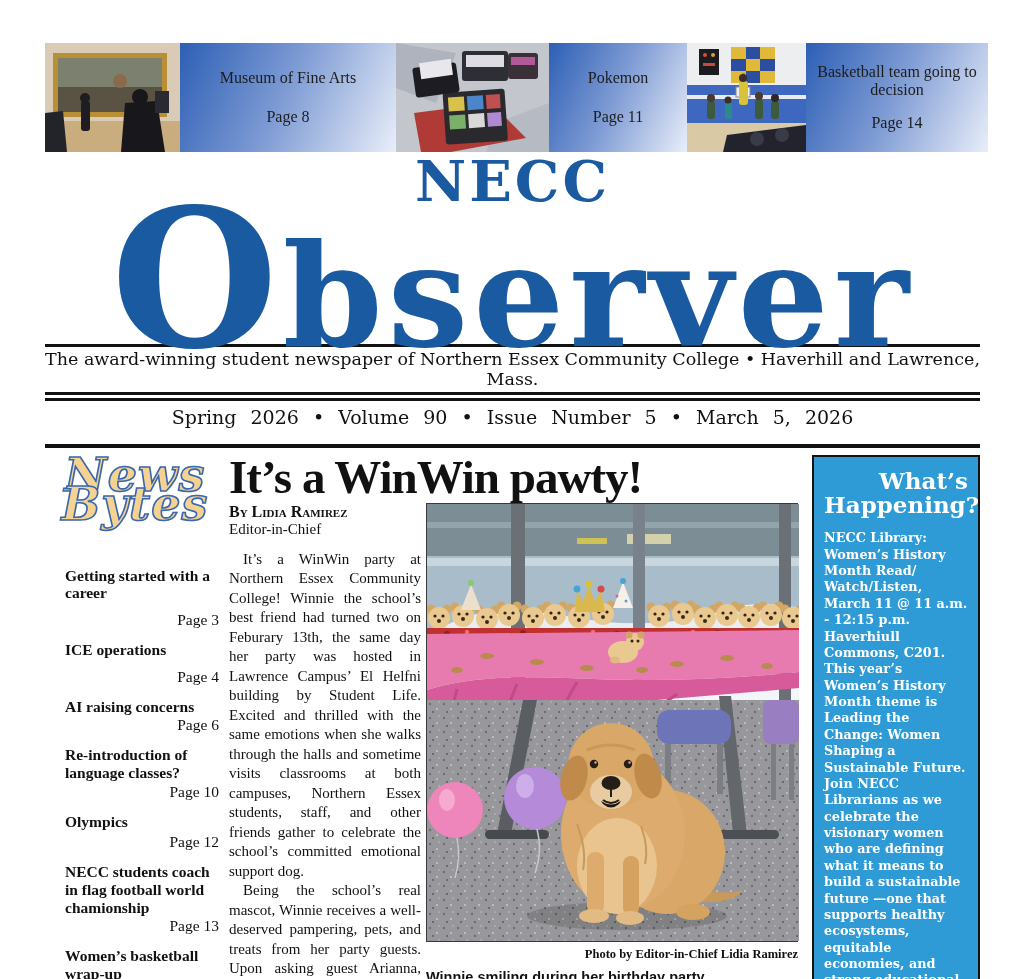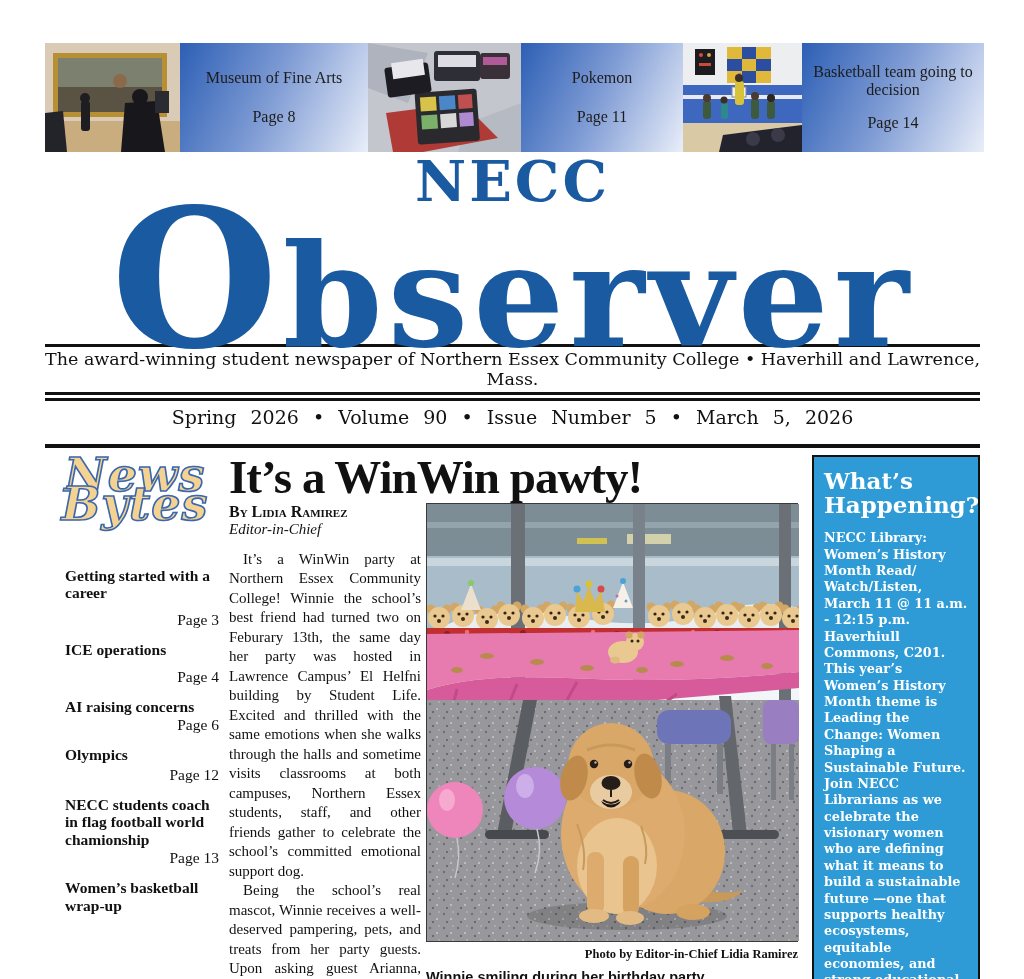--- a/index.html
+++ b/index.html
@@ -44,35 +44,35 @@
   .nb-title{font-weight:bold;font-size:15.5px;line-height:1.15;font-family:"Liberation Serif", serif;}
   .nb-page{text-align:right;font-size:15.5px;margin-top:9px;padding-right:6px;font-family:"Liberation Serif", serif;}
 
   
   .center{flex:1;min-width:0;margin-left:4px;}
   .headline{font-family:"Liberation Serif", serif;font-weight:bold;font-size:47px;
             letter-spacing:-1px;line-height:0.95;margin:0 0 3px 0;white-space:nowrap;}
   .center-row{display:flex;}
   .article-col{width:192px;flex:none;margin-right:5px;}
   .byline{font-weight:bold;font-size:16px;font-variant:small-caps;font-family:"Liberation Serif", serif;}
-  .byline-title{font-style:italic;font-size:15px;margin-bottom:12px;font-family:"Liberation Serif", serif;}
+  .byline-title{font-size:15px;margin-bottom:12px;font-family:"Liberation Serif", serif;}
   p.body{font-family:"Liberation Serif", serif;font-size:15px;line-height:1.3;text-align:justify;
          margin:0;text-indent:14px;}
 
   
   .photo-col{width:372px;flex:none;}
   .photo-frame{border:1.5px solid #3a3a3a;line-height:0;}
   .credit{text-align:right;font-weight:bold;font-size:12.5px;margin-top:5px;font-family:"Liberation Serif", serif;}
   .caption{font-family:"Liberation Sans", sans-serif;font-weight:bold;font-size:14.5px;margin-top:7px;}
 
   
   .rightcol{width:168px;flex:none;margin-left:8px;}
   .blue-box{background:#2e9bd7;border:2px solid #111;box-sizing:border-box;height:545px;
             padding:12px 10px 10px;color:#fff;overflow:hidden;}
-  .wh-title{font-weight:bold;font-size:23px;line-height:1.05;margin-bottom:13px;}
+  .wh-title{font-weight:bold;font-size:23px;line-height:1.05;margin-bottom:13px;text-align:right;}
   .wh-body{font-weight:bold;font-size:12.8px;line-height:1.28;}
   .wh-body + .wh-body{margin-top:0;}
 </style>
 </head>
 <body>
 
 <div class="page">
 
   <div class="banner">
     <div class="b-cell" style="width:135px">
@@ -84,21 +84,21 @@
         <rect x="13" y="44" width="104" height="25" fill="#5a5344"></rect>
         <circle cx="75" cy="38" r="7" fill="#8a6a4a"></circle>
         <rect x="36" y="58" width="9" height="30" rx="3" fill="#1d1d22"></rect>
         <circle cx="40" cy="55" r="5" fill="#1d1d22"></circle>
         <path d="M80 60 L112 58 L120 109 L76 109 Z" fill="#17171c"></path>
         <circle cx="95" cy="54" r="8" fill="#17171c"></circle>
         <path d="M0 70 L18 68 L22 109 L0 109 Z" fill="#23232a"></path>
         <rect x="110" y="48" width="14" height="22" fill="#2a2a33"></rect>
       </svg>
     </div>
-    <div class="b-cell promo" style="width:188px">
+    <div class="b-cell promo" style="width:216px">
       <div class="p-title">Museum of Fine Arts</div>
       <div class="p-page">Page 8</div>
     </div>
     <div class="b-cell" style="width:153px">
       <svg viewBox="0 0 153 109" preserveAspectRatio="none">
         <rect width="153" height="109" fill="#c3c6cc"></rect>
         <path d="M0 0 L60 10 L40 60 L0 45 Z" fill="#aeb3bd"></path>
         <path d="M100 80 L153 60 L153 109 L90 109 Z" fill="#b6bac2"></path>
         <path d="M18 70 L95 60 L130 95 L55 109 L25 109 Z" fill="#b03a35"></path>
         <g transform="rotate(-4 75 70)">
@@ -111,21 +111,21 @@
           <rect x="91" y="71" width="14" height="14" fill="#b08ad0"></rect>
         </g>
         <rect x="18" y="22" width="44" height="30" rx="3" fill="#1c1c22" transform="rotate(-8 40 37)"></rect>
         <rect x="24" y="18" width="32" height="16" fill="#e8e8ec" transform="rotate(-8 40 26)"></rect>
         <rect x="66" y="8" width="46" height="30" rx="3" fill="#2e2e36"></rect>
         <rect x="70" y="12" width="38" height="12" fill="#dcdce2"></rect>
         <rect x="112" y="10" width="30" height="26" rx="3" fill="#3a3038"></rect>
         <rect x="115" y="14" width="24" height="8" fill="#b05a9a"></rect>
       </svg>
     </div>
-    <div class="b-cell promo" style="width:162px">
+    <div class="b-cell promo" style="width:138px">
       <div class="p-title">Pokemon</div>
       <div class="p-page">Page 11</div>
     </div>
     <div class="b-cell" style="width:119px">
       <svg viewBox="0 0 119 109" preserveAspectRatio="none">
         <rect width="119" height="109" fill="#eceef0"></rect>
         <rect y="42" width="119" height="38" fill="#3e68c0"></rect>
         <rect y="52" width="119" height="4" fill="#e8eaf0"></rect>
         <rect x="44" y="4" width="44" height="36" fill="#2b4ea0"></rect>
         <rect x="44" y="4" width="15" height="12" fill="#e0b83a"></rect>
@@ -186,20 +186,24 @@
       </div>
       <div class="nb-item">
         <div class="nb-title">ICE operations</div>
         <div class="nb-page">Page 4</div>
       </div>
       <div class="nb-item">
         <div class="nb-title">AI raising concerns</div>
         <div class="nb-page" style="margin-top:0">Page 6</div>
       </div>
       <div class="nb-item">
+        <div class="nb-title">Re-introduction of language classes?</div>
+        <div class="nb-page" style="margin-top:2px">Page 10</div>
+      </div>
+      <div class="nb-item">
         <div class="nb-title">Olympics</div>
         <div class="nb-page" style="margin-top:2px">Page 12</div>
       </div>
       <div class="nb-item">
         <div class="nb-title">NECC students coach in flag football world chamionship</div>
         <div class="nb-page" style="margin-top:0">Page 13</div>
       </div>
       <div class="nb-item">
         <div class="nb-title">Women’s basketball wrap-up</div>
 

